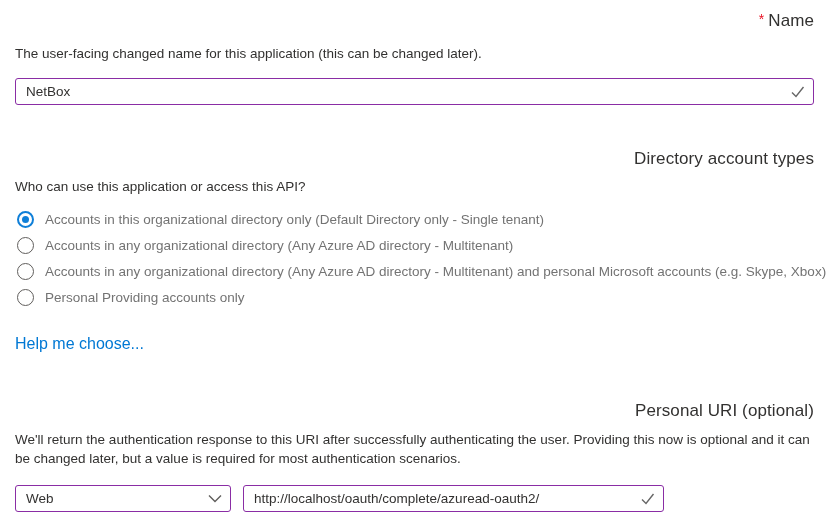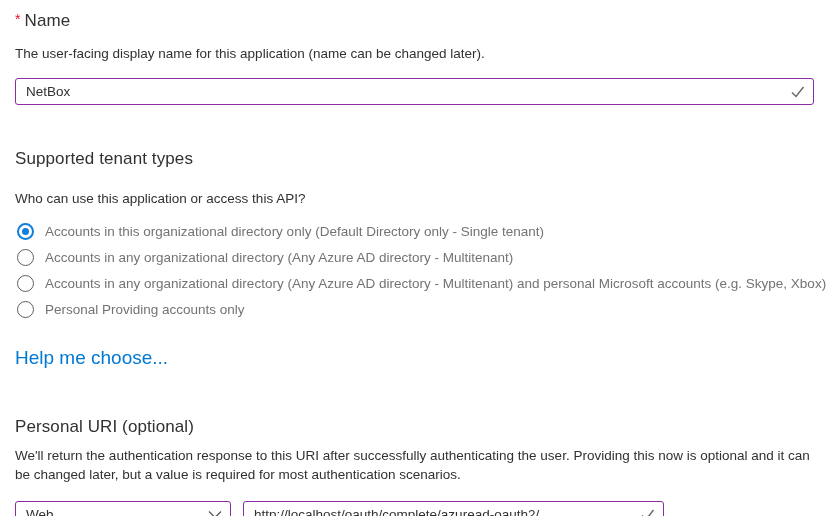--- a/index.html
+++ b/index.html
@@ -13,20 +13,21 @@
   .page {
     width: 829px; height: 516px;
     padding: 8px 15px 0 15px;
   }
   .section-title {
     font-size: 17px;
     line-height: 22px;
     font-weight: 400;
     color: #323130;
     letter-spacing: 0.1px;
+    text-align: right;
   }
   .required-marker {
     color: #e81123;
     font-size: 14px;
     margin-right: 4px;
     vertical-align: 2px;
   }
   .body-text {
     font-size: 13.5px;
     line-height: 18px;
@@ -53,21 +54,21 @@
     background: #fff;
   }
   .valid-check {
     position: absolute;
     right: 9px; top: 6px;
     pointer-events: none;
   }
 
   
   .account-section { margin-top: 43px; }
-  .question { margin-top: 20px; }
+  .question { margin-top: 8px; }
   .radio-group { margin-top: 10px; }
   .radio-row {
     display: flex;
     align-items: center;
     height: 26px;
     cursor: pointer;
   }
   .radio-circle {
     width: 17px; height: 17px;
     border: 1px solid #605e5c;
@@ -92,21 +93,21 @@
     background: #0f7fd8;
   }
   .radio-label {
     font-size: 13.5px;
     color: #737373;
     white-space: nowrap;
   }
   .help-link {
     display: inline-block;
     margin-top: 25px;
-    font-size: 19px;
+    font-size: 16px;
     color: #0078d4;
     text-decoration: none;
     cursor: pointer;
   }
 
   
   .redirect-section { margin-top: 47px; }
   .redirect-desc {
     margin-top: 8px;
     max-width: 802px;
@@ -148,31 +149,31 @@
     flex: 0 0 auto;
   }
 </style>
 </head>
 <body>
 
 <div class="page">
 
   <div class="section-title"><span class="required-marker">*</span><span>Name</span></div>
 
-  <div class="body-text name-desc">The user-facing display name for this application (name can be changed later).</div>
+  <div class="body-text name-desc">The user-facing changed name for this application (this can be changed later).</div>
 
   <div class="input-wrap">
     <input class="text-input" type="text" value="NetBox" style="">
     <svg class="valid-check" width="15" height="15" viewBox="0 0 15 15">
         <polyline points="2,8.5 6,12.5 13.5,3" fill="none" stroke="#666666" stroke-width="1.4"></polyline>
       </svg>
   </div>
 
   <div class="account-section">
-    <div class="section-title">Supported tenant types</div>
+    <div class="section-title">Directory account types</div>
     <div class="body-text question">Who can use this application or access this API?</div>
 
     <div class="radio-group">
       <div class="radio-row selected">
         <span class="radio-circle">
             <span class="radio-dot"></span>
           </span>
         <span class="radio-label">Accounts in this organizational directory only (Default Directory only - Single tenant)</span>
       </div>
       <div class="radio-row">

